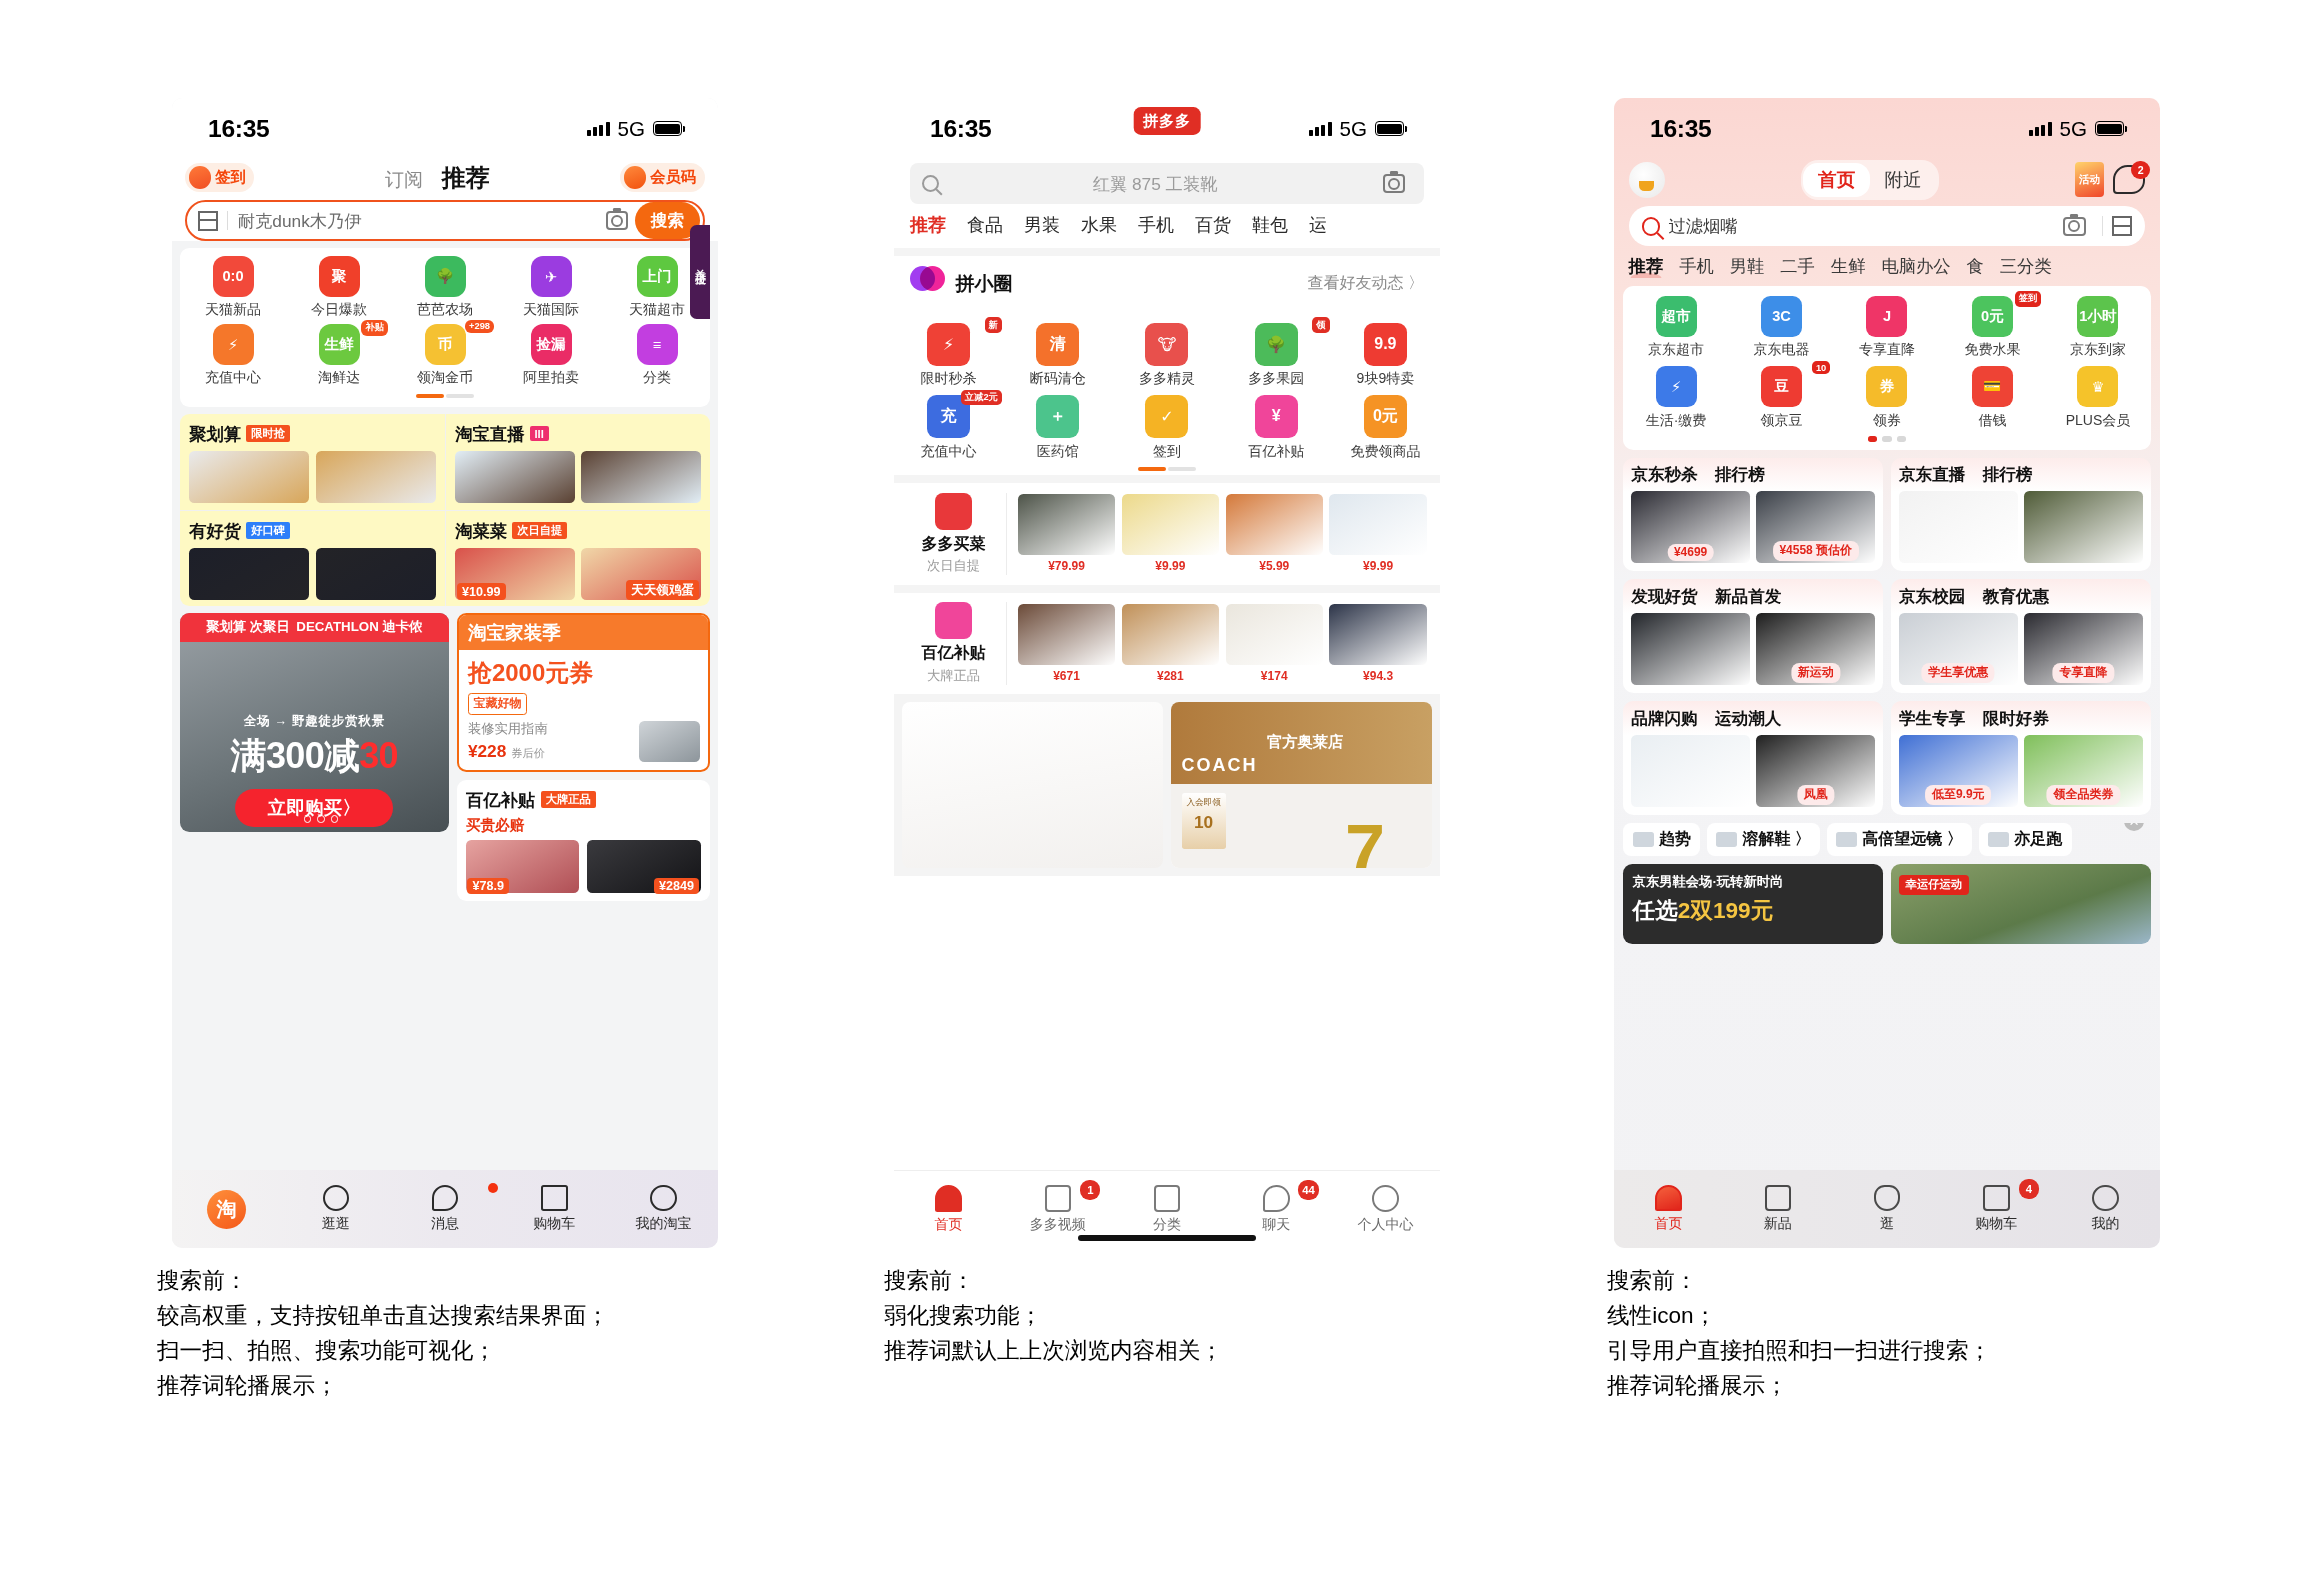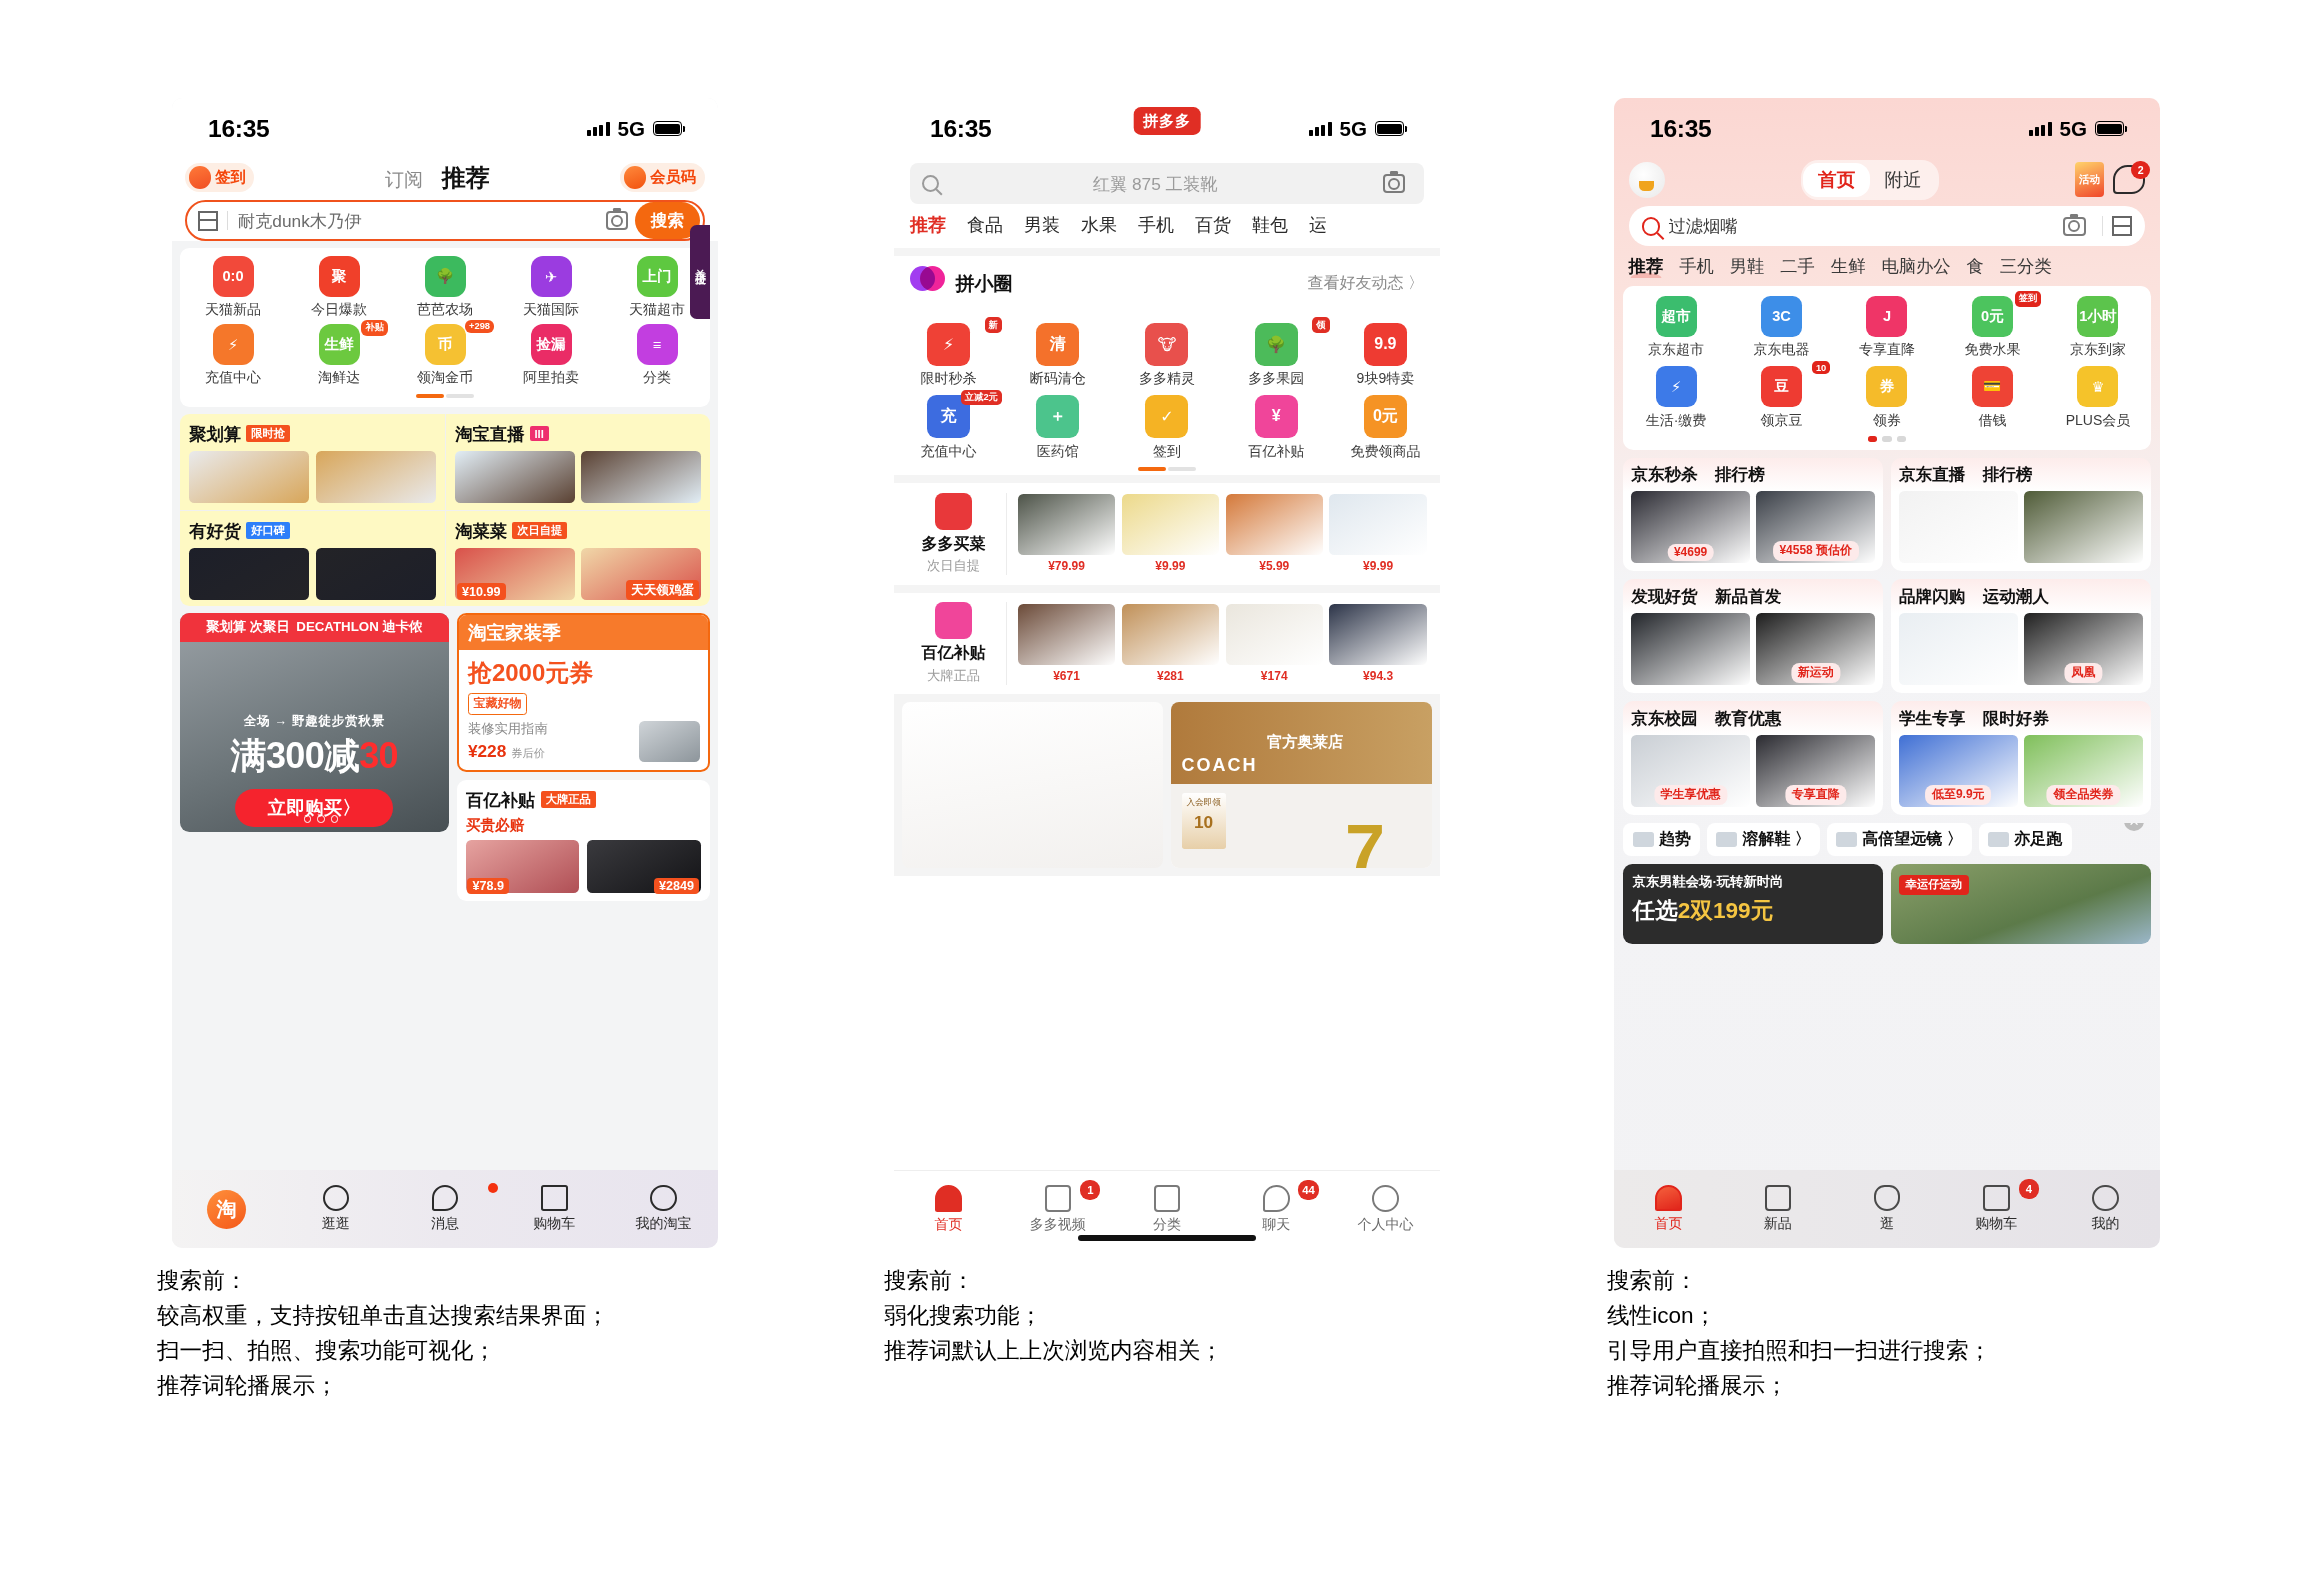--- a/index.html
+++ b/index.html
@@ -21,21 +21,21 @@
 
   
   .statusbar { height: 61px; display: flex; align-items: center;
                justify-content: space-between; padding: 0 36px; position: relative; }
   .st-time { font-size: 24.6px; font-weight: 700; letter-spacing: -0.3px; color:#000; }
   .st-right { display: flex; align-items: center; gap: 8px; }
   .bars { display: flex; align-items: flex-end; gap: 2.3px; height: 14.6px; }
   .bars i { width: 4px; background: #000; border-radius: 0.7px; display:block; }
   .bars i:nth-child(1){height:6px}.bars i:nth-child(2){height:8.6px}
   .bars i:nth-child(3){height:11.3px}.bars i:nth-child(4){height:14px}
-  .st-5g { font-size: 20.6px; font-weight: 700; color:#000; }
+  .st-5g { font-size: 20.6px; font-weight: 400; color:#000; }
   .batt { width: 29px; height: 14.6px; border: 1.7px solid #000; border-radius: 4px;
           position: relative; padding: 1.3px; }
   .batt::after { content:''; position:absolute; right:-4px; top:4px; width:2px;
                  height:5.3px; background:#000; border-radius:0 1.3px 1.3px 0; }
   .batt i { display:block; height:100%; background:#000; border-radius:2px; }
 
   .pdd-logo { position:absolute; left:50%; top:9.3px; transform:translateX(-50%);
               background:#e02e24; color:#fff; font-size:15.3px; font-weight:700;
               padding:3.3px 9.3px; border-radius:7.3px; letter-spacing:0.7px; }
 
@@ -872,41 +872,41 @@
           </div>
           <div class="jc-imgs">
             <div class="im" style="background:linear-gradient(150deg,#22252a,#ffffff40)"></div>
             <div class="im" style="background:linear-gradient(150deg,#1d1d1d,#ffffff40)">
               <div class="jc-tagl">新运动</div>
             </div>
           </div>
         </div>
         <div class="jd-card">
           <div class="jc-heads">
+            <span>京东校园</span>
+            <span>教育优惠</span>
+          </div>
+          <div class="jc-imgs">
+            <div class="im" style="background:linear-gradient(150deg,#c9ced4,#ffffff40)">
+              <div class="jc-tagl">学生享优惠</div>
+            </div>
+            <div class="im" style="background:linear-gradient(150deg,#2a2a30,#ffffff40)">
+              <div class="jc-tagl">专享直降</div>
+            </div>
+          </div>
+        </div>
+        <div class="jd-card">
+          <div class="jc-heads">
             <span>品牌闪购</span>
             <span>运动潮人</span>
           </div>
           <div class="jc-imgs">
             <div class="im" style="background:linear-gradient(150deg,#e9eef2,#ffffff40)"></div>
             <div class="im" style="background:linear-gradient(150deg,#202020,#ffffff40)">
               <div class="jc-tagl">凤凰</div>
-            </div>
-          </div>
-        </div>
-        <div class="jd-card">
-          <div class="jc-heads">
-            <span>京东校园</span>
-            <span>教育优惠</span>
-          </div>
-          <div class="jc-imgs">
-            <div class="im" style="background:linear-gradient(150deg,#c9ced4,#ffffff40)">
-              <div class="jc-tagl">学生享优惠</div>
-            </div>
-            <div class="im" style="background:linear-gradient(150deg,#2a2a30,#ffffff40)">
-              <div class="jc-tagl">专享直降</div>
             </div>
           </div>
         </div>
         <div class="jd-card">
           <div class="jc-heads">
             <span>学生专享</span>
             <span>限时好券</span>
           </div>
           <div class="jc-imgs">
             <div class="im" style="background:linear-gradient(150deg,#3f6fd4,#ffffff40)">

